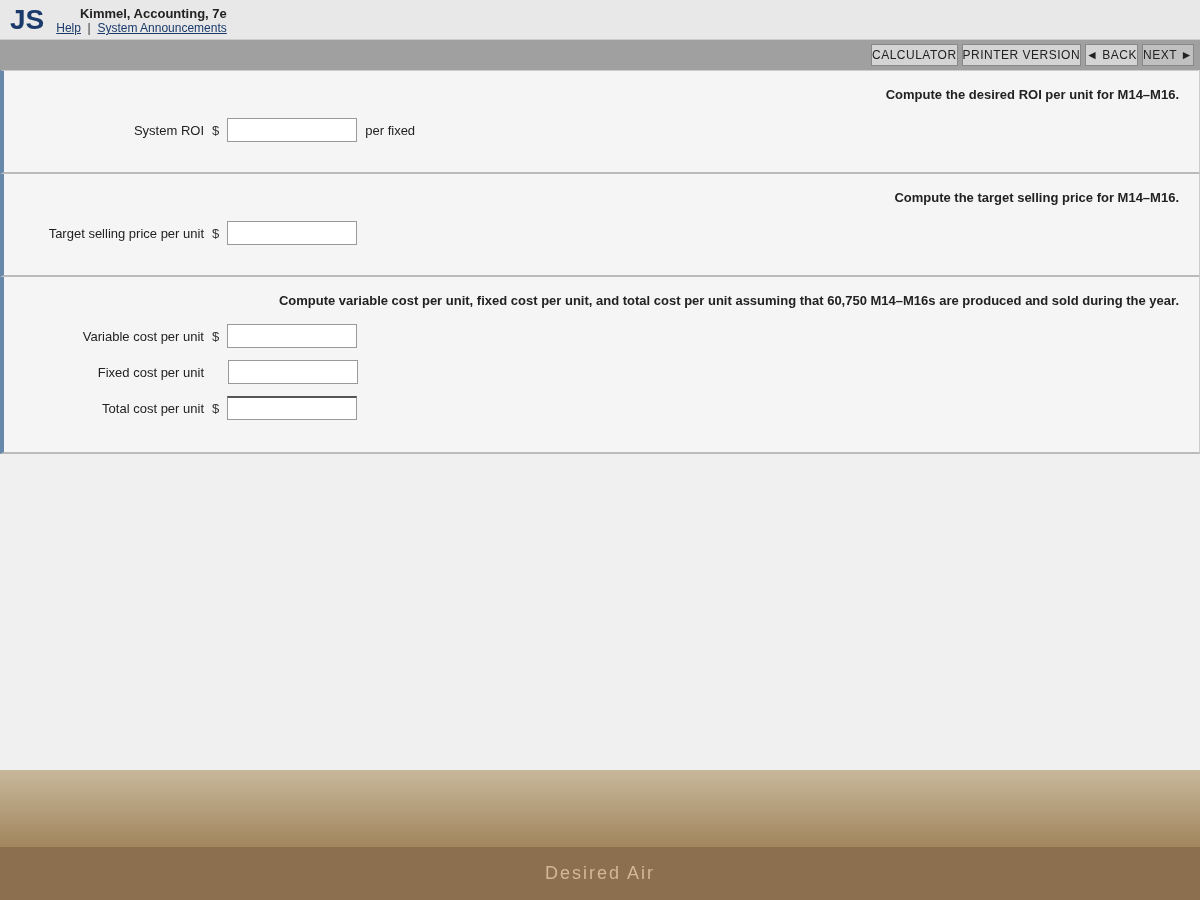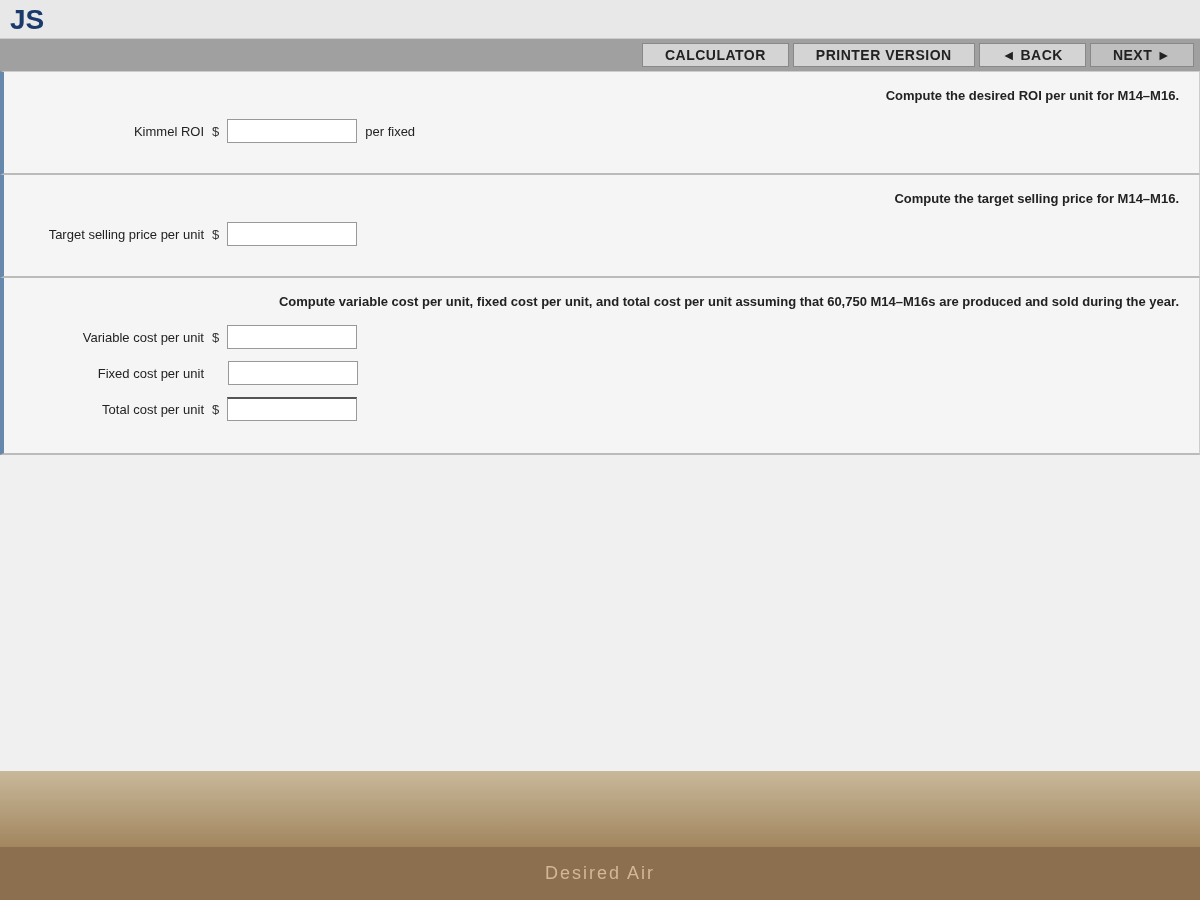--- a/index.html
+++ b/index.html
@@ -50,23 +50,23 @@
       background: #a0a0a0;
       display: flex;
       justify-content: flex-end;
       align-items: center;
       padding: 4px 6px;
       gap: 4px;
     }
     .toolbar-btn {
       background: #d4d4d4;
       border: 1px solid #888;
-      padding: 3px 22px;
-      font-size: 14px;
-      font-weight: bold;
+      padding: 3px 0;
+      font-size: 12px;
+      font-weight: normal;
       color: #222;
       cursor: pointer;
       letter-spacing: 0.5px;
       text-transform: uppercase;
     }
     .toolbar-btn.next-btn {
       background: #c0c0c0;
     }
 
     
@@ -149,35 +149,43 @@
     .shadow-area {
       height: 80px;
       background: linear-gradient(to bottom, #c8b89a, #a0845c);
     }
   </style>
 </head>
 <body>
 
 <div class="header-bar">
   <div class="header-logo">JS</div>
+  <div class="header-info">
+    <span class="header-title">Kimmel, Accounting, 7e</span>
+    <span class="header-links">
+      <a>Help</a>
+      &nbsp;|&nbsp;
+      <a>System Announcements</a>
+    </span>
+  </div>
 </div>
 
 <div class="toolbar">
   <button class="toolbar-btn">CALCULATOR</button>
   <button class="toolbar-btn">PRINTER VERSION</button>
   <button class="toolbar-btn">◄ BACK</button>
   <button class="toolbar-btn next-btn">NEXT ►</button>
 </div>
 
 <div class="main-content">
 
   <div class="section-block">
     <div class="section-instruction">Compute the desired ROI per unit for M14–M16.</div>
     <div class="field-row">
-      <span class="field-label">Kimmel ROI</span>
+      <span class="field-label">System ROI</span>
       <span class="dollar-sign">$</span>
       <input type="text" class="input-field" value="" style="">
       <span class="field-suffix">per fixed</span>
     </div>
   </div>
 
   <div class="section-block">
     <div class="section-instruction">Compute the target selling price for M14–M16.</div>
     <div class="field-row">
       <span class="field-label">Target selling price per unit</span>

